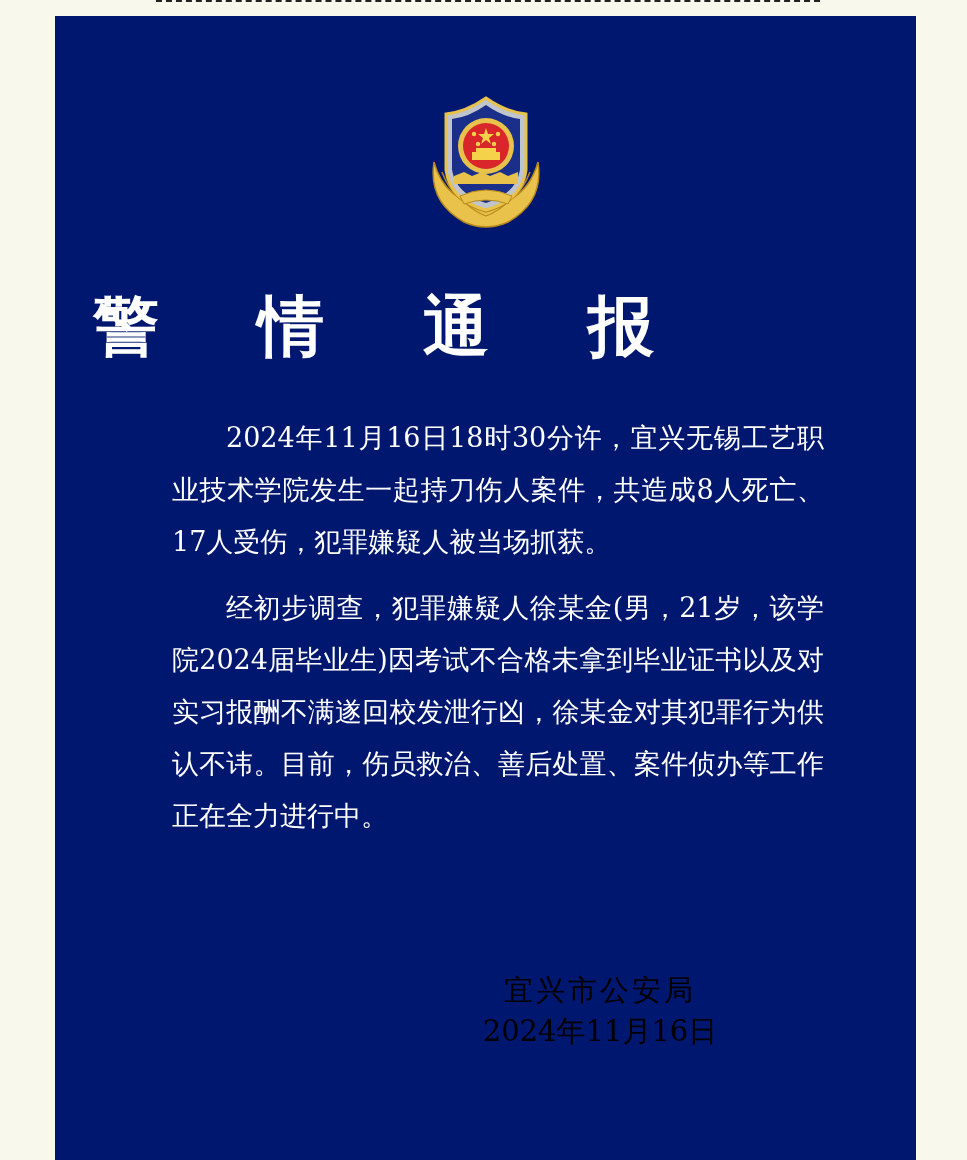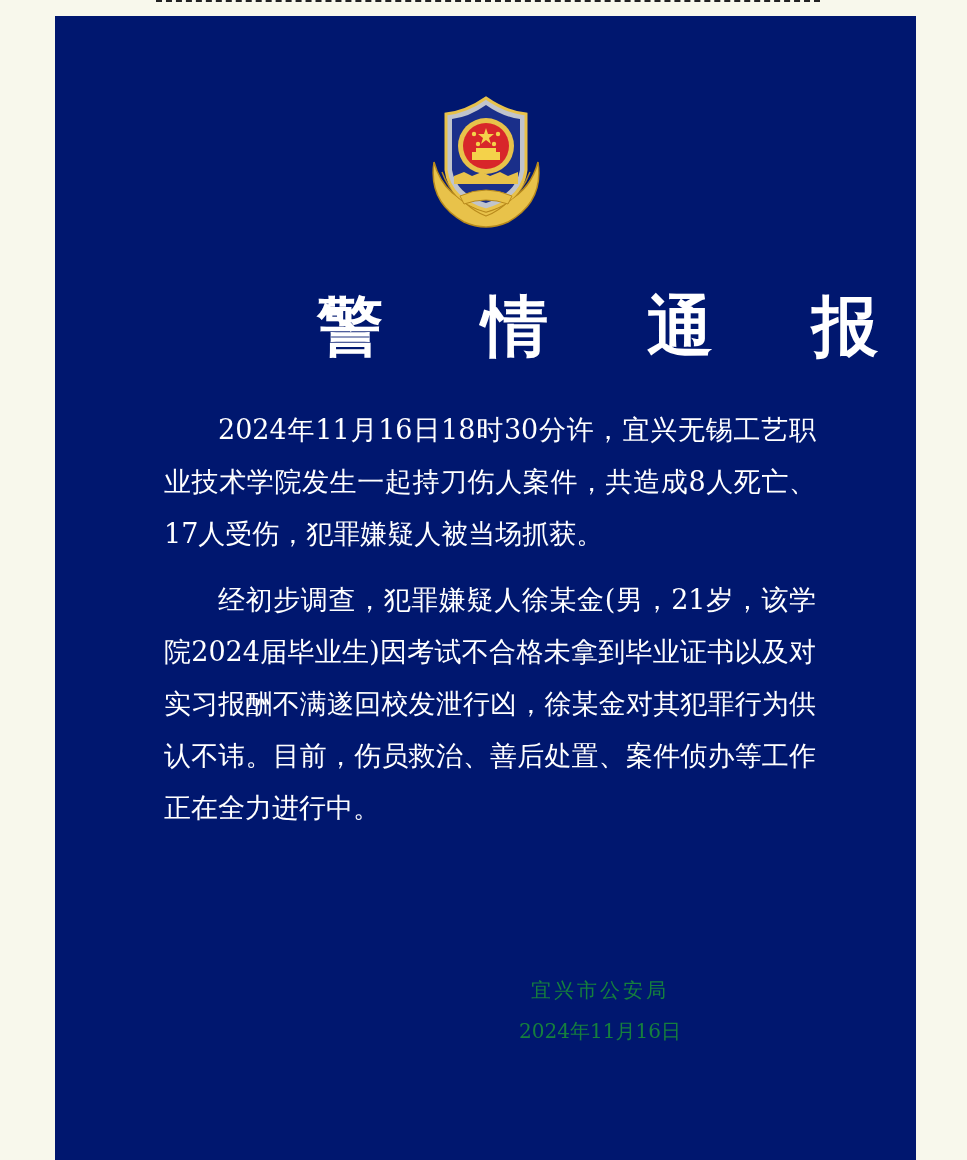--- a/index.html
+++ b/index.html
@@ -35,49 +35,49 @@
       left: 424px;
       top: 92px;
       width: 124px;
       height: 140px;
     }
     .title {
       position: absolute;
       top: 282px;
       left: 55px;
       width: 861px;
-      text-align: right;
+      text-align: left;
       color: #ffffff;
       font-family: "DejaVu Sans", "Liberation Sans", sans-serif;
       font-weight: bold;
       font-size: 66px;
       letter-spacing: 38px;
       text-indent: 38px;
       line-height: 90px;
     }
     .body-text {
       position: absolute;
       left: 160px;
       width: 652px;
       color: #ffffff;
       font-size: 27px;
       line-height: 52px;
       text-align: justify;
       text-indent: 54px;
-      margin: 4px;
+      margin: 12px;
     }
     .p1 { top: 400px; }
     .p2 { top: 570px; }
     .signature {
       position: absolute;
       left: 480px;
       width: 240px;
       text-align: center;
-      color: #15803d;
-      font-size: 20px;
+      color: #000000;
+      font-size: 29px;
       line-height: 52px;
     }
     .sig-org { top: 964px; letter-spacing: 3px; }
     .sig-date { top: 1005px; }
   </style>
 </head>
 <body>
 
 <div class="dash-rule"></div>
 

